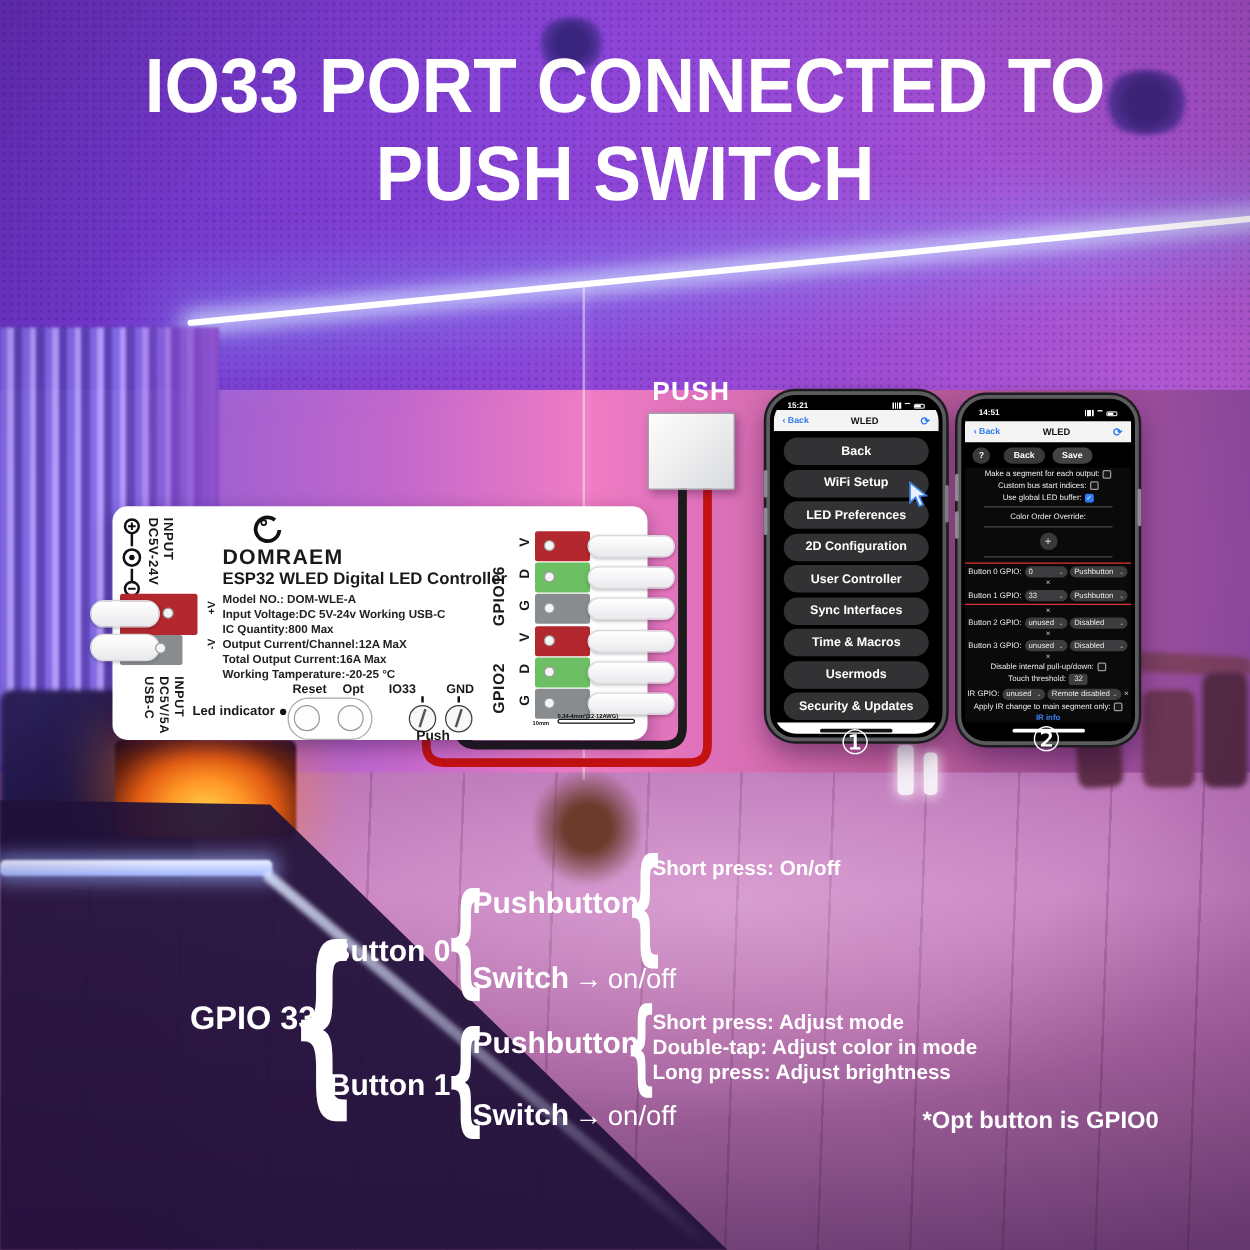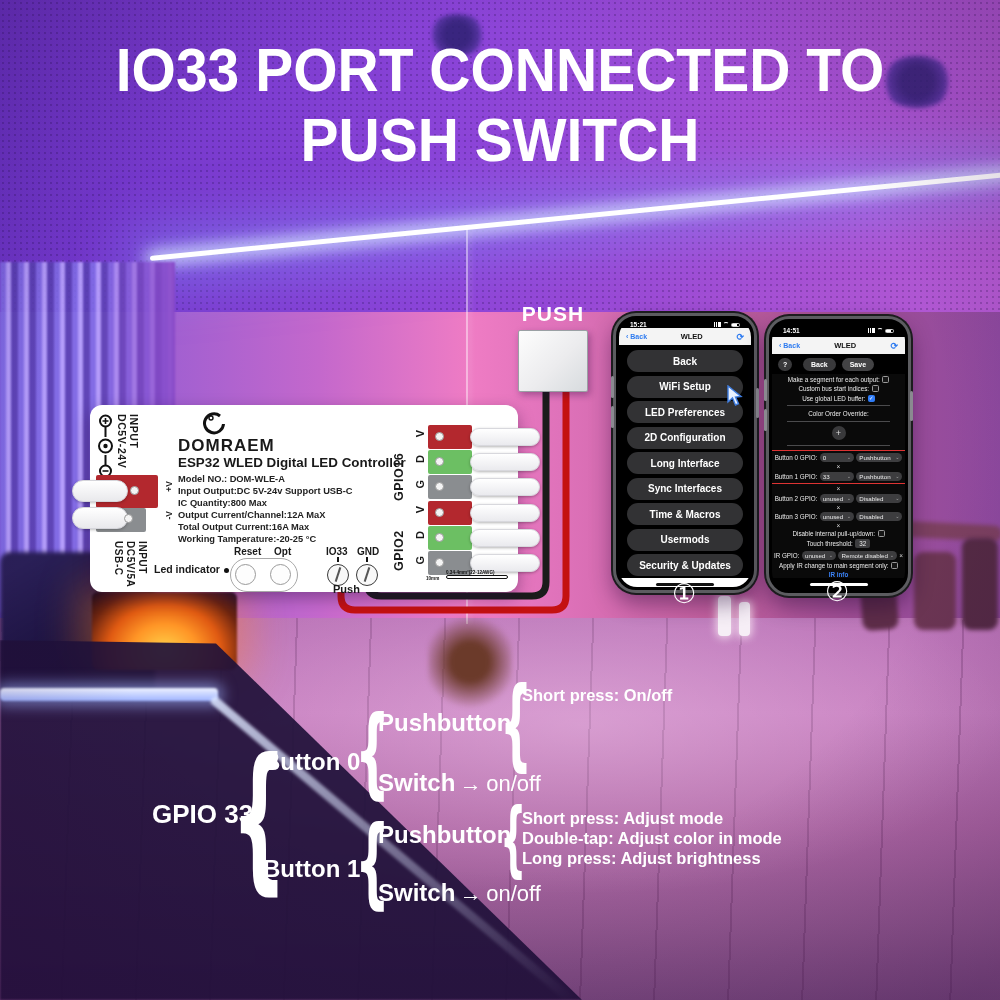--- a/index.html
+++ b/index.html
@@ -230,33 +230,33 @@
       <div>USB-C</div>
     </div>
     <svg class="brand-row" width="24" height="24" viewBox="0 0 24 24" style="position:absolute;left:112px;top:7px;">
       <path d="M18,4 A9.5,9.5 0 1 0 21.5,12" fill="none" stroke="#111" stroke-width="3"></path>
       <circle cx="9" cy="6" r="2" fill="#fff" stroke="#111" stroke-width="1.4"></circle>
     </svg>
     <div class="brand">DOMRAEM</div>
     <div class="product">ESP32 WLED Digital LED Controller</div>
     <div class="specs">
       <div>Model NO.: DOM-WLE-A</div>
-      <div>Input Output:DC 5V-24v Support USB-C</div>
+      <div>Input Voltage:DC 5V-24v Working USB-C</div>
       <div>IC Quantity:800 Max</div>
       <div>Output Current/Channel:12A MaX</div>
       <div>Total Output Current:16A Max</div>
       <div>Working Tamperature:-20-25 °C</div>
     </div>
     <div class="led-ind"><span>Led indicator</span><span class="dot"></span></div>
     <div class="btn-lbl" style="left:144px;top:141px;">Reset</div>
     <div class="btn-lbl" style="left:184px;top:141px;">Opt</div>
     <div class="pill-outline"></div>
     <div class="round-btn" style="left:145px;top:159px;"></div>
     <div class="round-btn" style="left:180px;top:159px;"></div>
-    <div class="btn-lbl" style="left:236px;top:141px;">IO33</div>
+    <div class="btn-lbl" style="left:221px;top:141px;">IO33</div>
     <div class="btn-lbl" style="left:267px;top:141px;">GND</div>
     <div class="tick" style="left:247px;top:152px;"></div>
     <div class="tick" style="left:276px;top:152px;"></div>
     <div class="screw-term" style="left:237px;top:159px;"></div>
     <div class="screw-term" style="left:266px;top:159px;"></div>
     <div class="push-txt">Push</div>
     <div class="gpio-lbl vup" style="top:24px;height:72px;">GPIO16</div>
     <div class="gpio-lbl vup" style="top:100px;height:66px;">GPIO2</div>
     <div class="pin-lbl vup" style="top:25px;">V</div>
     <div class="pin-lbl vup" style="top:50px;">D</div>
@@ -311,21 +311,21 @@
       <div class="navbar">
         <span class="nav-back"><span>‹</span> <span>Back</span></span>
         <span class="nav-title">WLED</span>
         <span class="nav-refresh">⟳</span>
       </div>
       <div class="menu-list">
         <div class="menu-btn">Back</div>
         <div class="menu-btn">WiFi Setup</div>
         <div class="menu-btn">LED Preferences</div>
         <div class="menu-btn">2D Configuration</div>
-        <div class="menu-btn">Long Interface</div>
+        <div class="menu-btn">User Controller</div>
         <div class="menu-btn">Sync Interfaces</div>
         <div class="menu-btn">Time &amp; Macros</div>
         <div class="menu-btn">Usermods</div>
         <div class="menu-btn">Security &amp; Updates</div>
       </div>
       <div class="homebar-wrap">
           <div class="homebar"></div>
         </div>
     </div>
   </div>
@@ -483,13 +483,14 @@
     <span class="ann-arrow">→</span>
     <span class="ann-arrow">on/off</span>
   </div>
   <span class="brace" style="left:500px;top:838px;font-size:82px;transform:translateY(-50%) scaleX(.45);">{</span>
   <div class="ann ann-sm" style="left:522px;top:808px;">
     <div>Short press: Adjust mode</div>
     <div>Double-tap: Adjust color in mode</div>
     <div>Long press: Adjust brightness</div>
   </div>
 
+  <div class="ann" style="left:738px;top:886px;font-size:19px;font-weight:800;">*Opt button is GPIO0</div>
 </div>
 
 </body></html>

